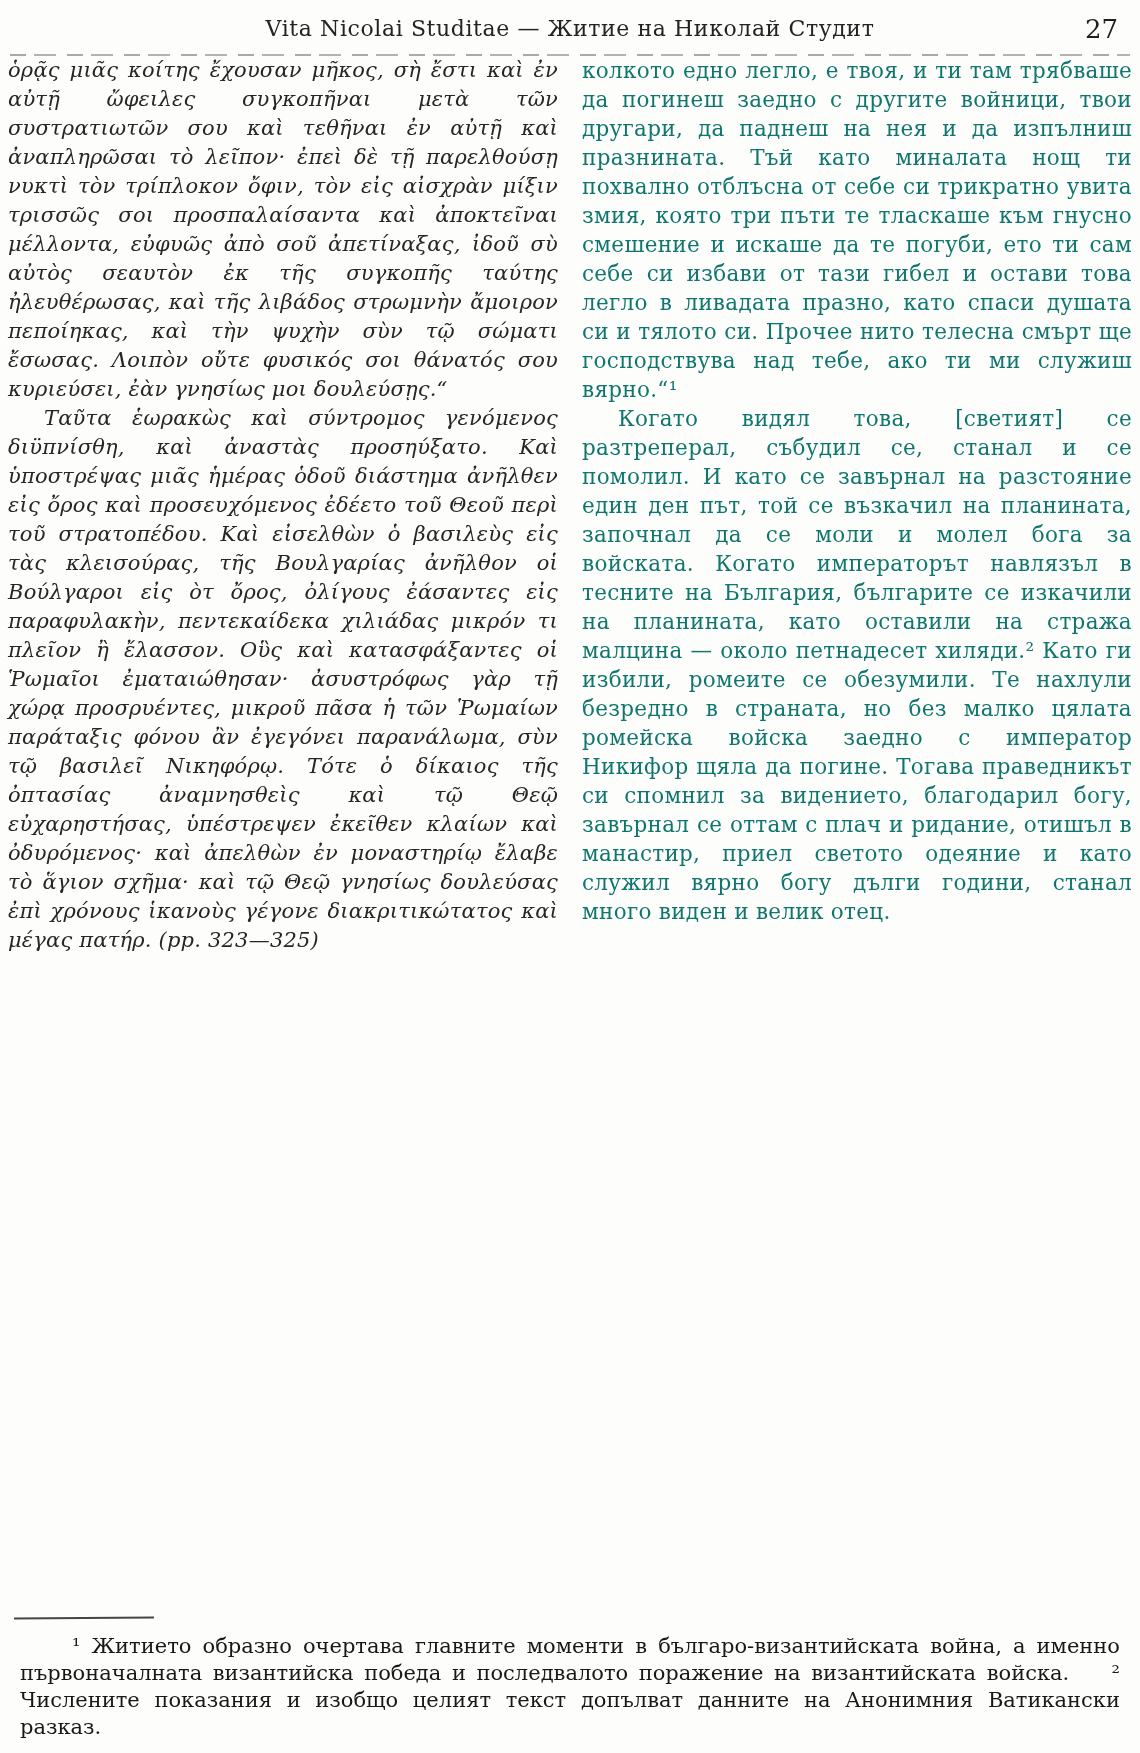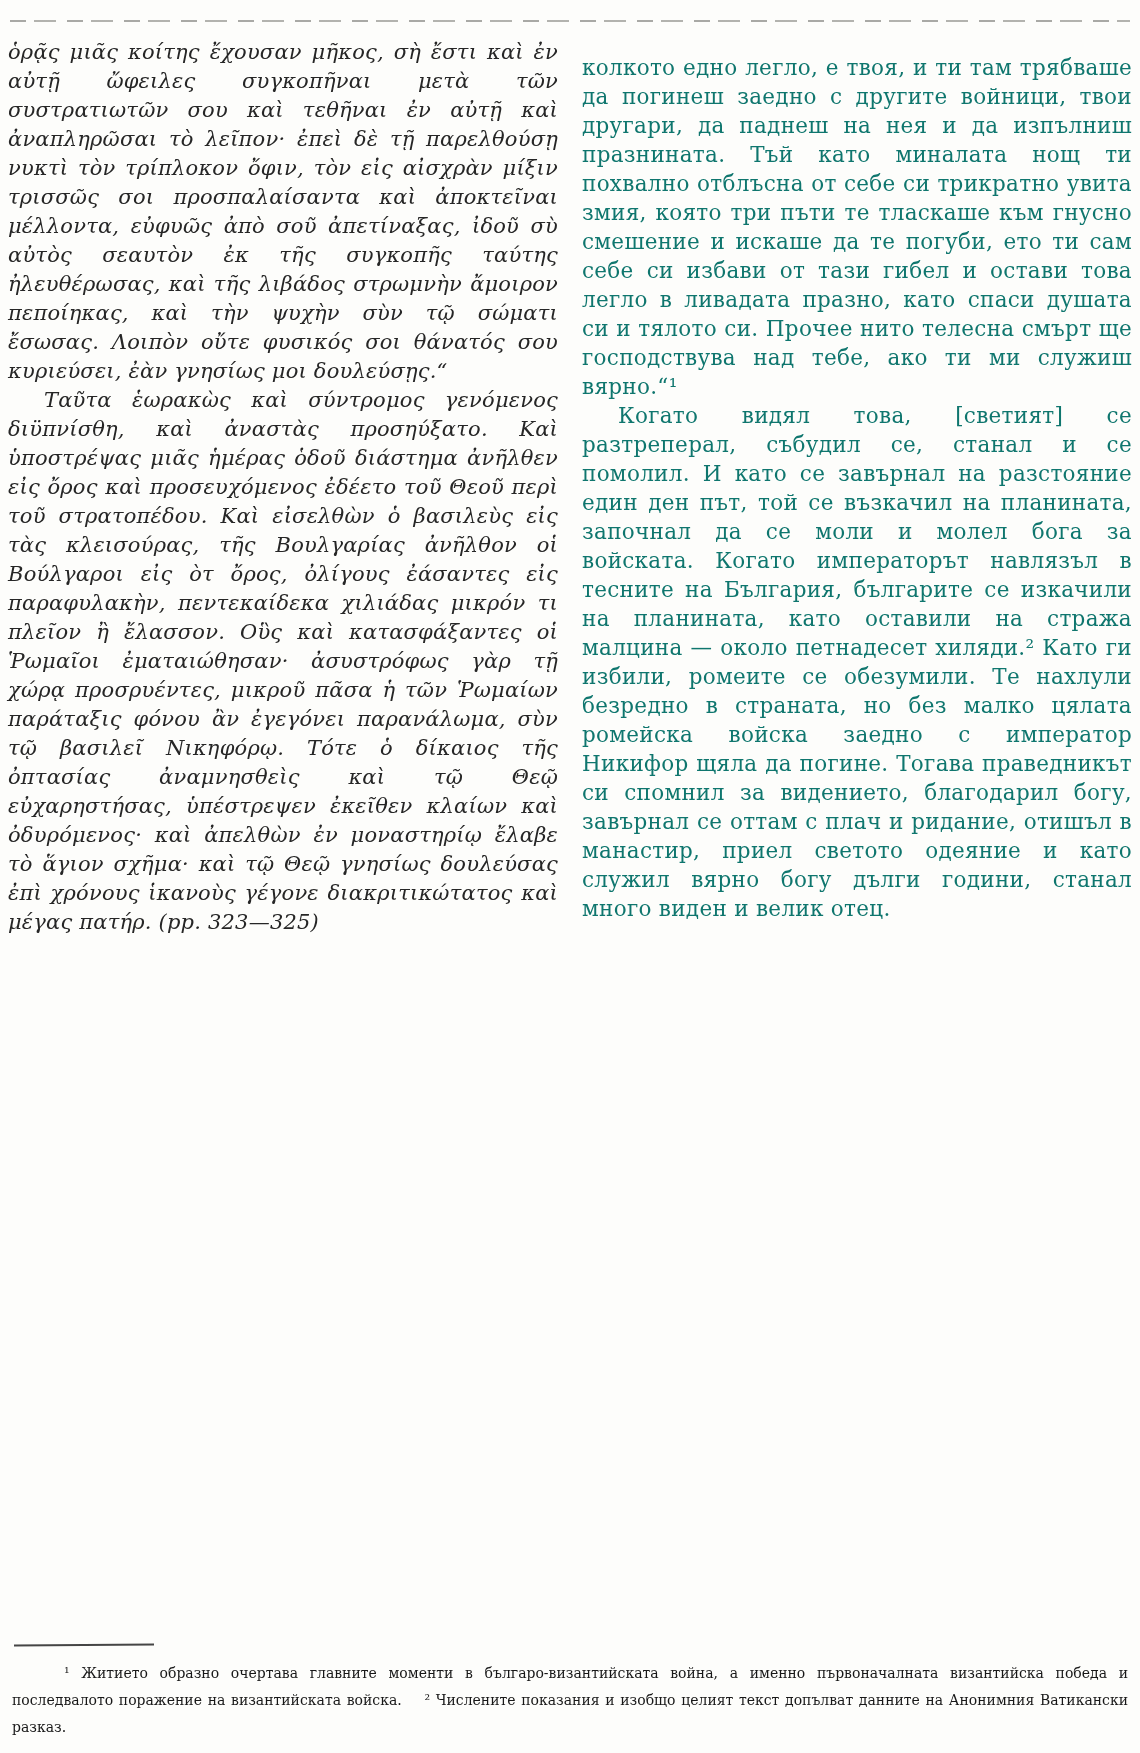--- a/index.html
+++ b/index.html
@@ -49,22 +49,20 @@
       transparent 16px, transparent 24px,
       #9a9a95 24px, #9a9a95 46px,
       transparent 46px, transparent 57px
     );
     opacity: 0.75;
   }
   .columns {
     flex: 0 0 auto;
     display: flex;
     gap: 24px;
-    margin-top: 16px;
-    align-items: center;
   }
   .col {
     flex: 1 1 0;
     text-align: justify;
     text-justify: inter-word;
   }
   .col p {
     margin: 0;
   }
   .col p + p {
@@ -90,37 +88,41 @@
     padding-bottom: 4px;
   }
   .fn-rule {
     width: 140px;
     height: 2px;
     background: #454545;
     margin: 0 0 14px 6px;
     transform: rotate(-0.4deg);
   }
   .fn-text {
-    margin: 0 4px;
-    font-size: 14px;
+    margin: 0 12px;
+    font-size: 21px;
     line-height: 27px;
     text-align: justify;
     text-justify: inter-word;
     text-indent: 52px;
     color: #181818;
   }
   .fn-text span + span::before {
     content: "\00a0\00a0\00a0";
   }
 </style>
 </head>
 <body>
 
 <div class="page">
 
+  <div class="running-head">
+    <div class="running-title">Vita Nicolai Studitae — Житие на Николай Студит</div>
+    <div class="page-number">27</div>
+  </div>
 
   <div class="head-rule"></div>
 
   <main class="columns">
     <section class="col greek">
       <p>ὁρᾷς μιᾶς κοίτης ἔχουσαν μῆκος, σὴ ἔστι καὶ ἐν αὐτῇ ὤφειλες συγκοπῆναι μετὰ τῶν συστρατιωτῶν σου καὶ τεθῆναι ἐν αὐτῇ καὶ ἀναπληρῶσαι τὸ λεῖπον· ἐπεὶ δὲ τῇ παρελθούσῃ νυκτὶ τὸν τρίπλοκον ὄφιν, τὸν εἰς αἰσχρὰν μίξιν τρισσῶς σοι προσπαλαίσαντα καὶ ἀποκτεῖναι μέλλοντα, εὐφυῶς ἀπὸ σοῦ ἀπετίναξας, ἰδοῦ σὺ αὐτὸς σεαυτὸν ἐκ τῆς συγκοπῆς ταύτης ἠλευθέρωσας, καὶ τῆς λιβάδος στρωμνὴν ἄμοιρον πεποίηκας, καὶ τὴν ψυχὴν σὺν τῷ σώματι ἔσωσας. Λοιπὸν οὔτε φυσικός σοι θάνατός σου κυριεύσει, ἐὰν γνησίως μοι δουλεύσῃς.“</p>
       <p>Ταῦτα ἑωρακὼς καὶ σύντρομος γενόμενος διϋπνίσθη, καὶ ἀναστὰς προσηύξατο. Καὶ ὑποστρέψας μιᾶς ἡμέρας ὁδοῦ διάστημα ἀνῆλθεν εἰς ὄρος καὶ προσευχόμενος ἐδέετο τοῦ Θεοῦ περὶ τοῦ στρατοπέδου. Καὶ εἰσελθὼν ὁ βασιλεὺς εἰς τὰς κλεισούρας, τῆς Βουλγαρίας ἀνῆλθον οἱ Βούλγαροι εἰς ὸτ ὄρος, ὀλίγους ἐάσαντες εἰς παραφυλακὴν, πεντεκαίδεκα χιλιάδας μικρόν τι πλεῖον ἢ ἔλασσον. Οὓς καὶ κατασφάξαντες οἱ Ῥωμαῖοι ἐματαιώθησαν· ἀσυστρόφως γὰρ τῇ χώρᾳ προσρυέντες, μικροῦ πᾶσα ἡ τῶν Ῥωμαίων παράταξις φόνου ἂν ἐγεγόνει παρανάλωμα, σὺν τῷ βασιλεῖ Νικηφόρῳ. Τότε ὁ δίκαιος τῆς ὀπτασίας ἀναμνησθεὶς καὶ τῷ Θεῷ εὐχαρηστήσας, ὑπέστρεψεν ἐκεῖθεν κλαίων καὶ ὀδυρόμενος· καὶ ἀπελθὼν ἐν μοναστηρίῳ ἔλαβε τὸ ἅγιον σχῆμα· καὶ τῷ Θεῷ γνησίως δουλεύσας ἐπὶ χρόνους ἱκανοὺς γέγονε διακριτικώτατος καὶ μέγας πατήρ. (pp. 323—325)</p>
     </section>
 
     <section class="col bulgarian">

